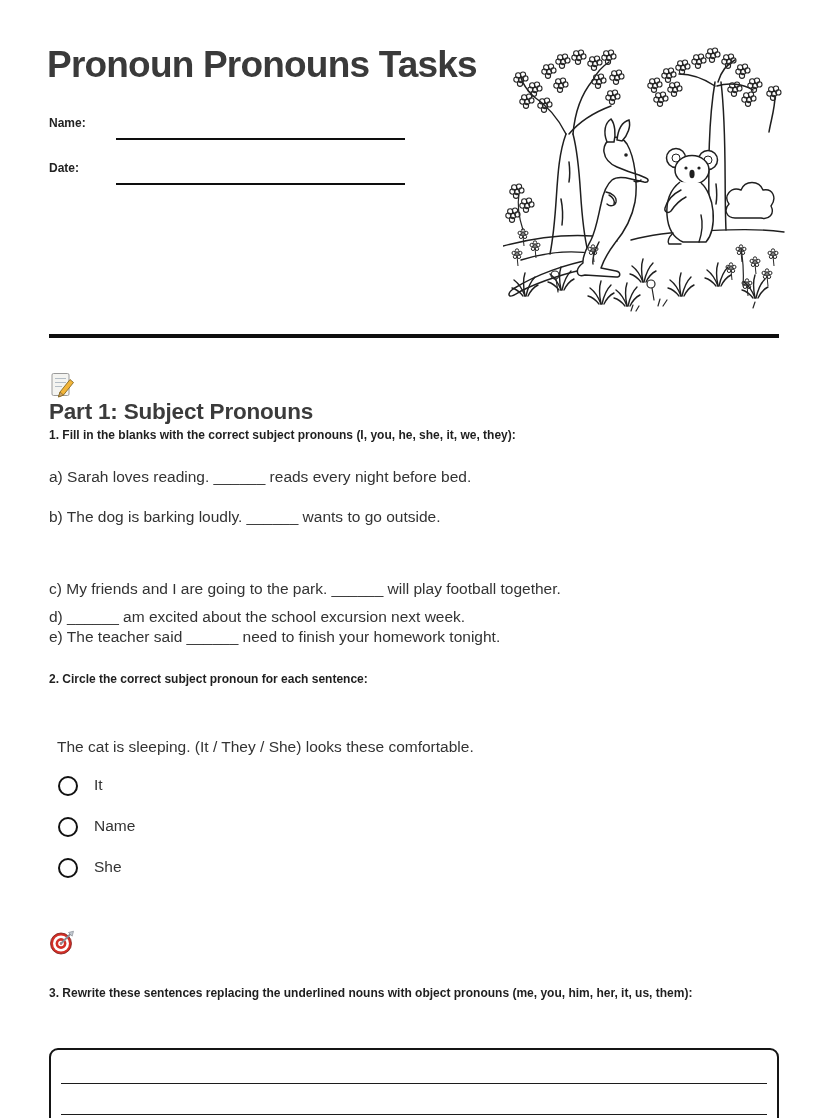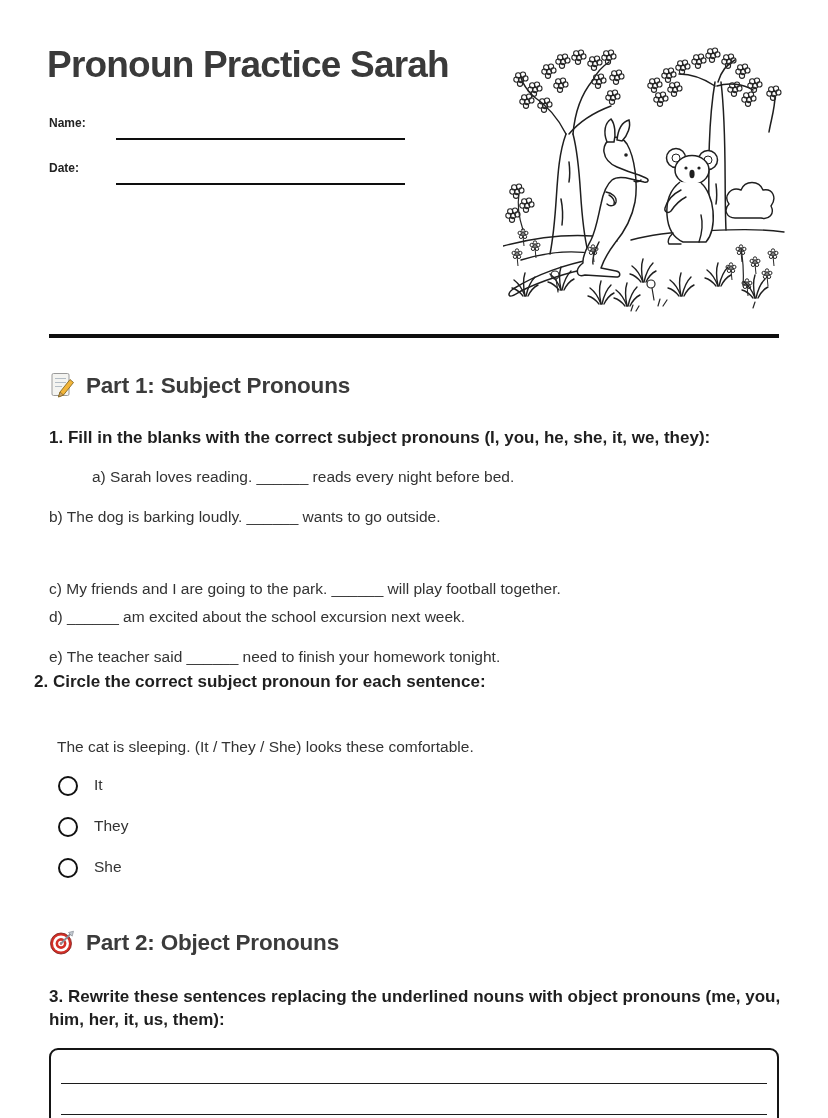--- a/index.html
+++ b/index.html
@@ -15,32 +15,32 @@
   }
   .field-label{font-size:12px;font-weight:bold;color:#222;}
   .name-label{left:49px;top:116px;}
   .date-label{left:49px;top:161px;}
   .field-line{height:0;border-bottom:2px solid #0e0e0e;width:289px;left:116px;}
   .name-line{top:138px;}
   .date-line{top:183px;}
   .illustration{left:503px;top:34px;width:282px;height:280px;}
   .divider{left:49px;top:334px;width:730px;height:4px;background:#0e0e0e;}
   .section-heading{
-    display:flex;align-items:flex-end;gap:10px;
-    font-size:22.5px;font-weight:bold;color:#3b3b3b;letter-spacing:-0.2px;
+    display:flex;align-items:flex-start;
+    font-size:22.5px;font-weight:bold;color:#3b3b3b;letter-spacing:-0.2px;flex-direction:column;
   }
   .part1-heading{left:49px;top:372px;}
   .part2-heading{left:49px;top:929px;}
   .section-heading .icon{width:27px;height:27px;display:inline-block;flex:0 0 27px;}
-  .q{font-size:17px;font-weight:bold;color:#1f1f1f;margin:0;}
+  .q{font-size:12px;font-weight:bold;color:#1f1f1f;margin:0;}
   .q1{left:49px;top:428px;}
-  .q2{left:34px;top:672px;}
-  .q3{left:49px;top:985px;width:732px;line-height:23px;}
+  .q2{left:49px;top:672px;}
+  .q3{left:49px;top:985px;width:732px;line-height:17px;}
   .sentence{font-size:15.5px;color:#333;margin:0;left:49px;}
-  .s0{top:468px;margin-left:43px;}.s1{top:508px;}.s2{top:548px;margin-top:32px;}.s3{top:588px;margin-top:20px;}.s4{top:648px;}
+  .s0{top:468px;}.s1{top:508px;}.s2{top:548px;margin-top:32px;}.s3{top:588px;margin-top:20px;}.s4{top:628px;}
   .prompt{font-size:15.5px;color:#333;margin:0;left:57px;top:738px;}
   .radio-row{left:58px;display:flex;height:22px;}
   .r0{top:776px;}.r1{top:817px;}.r2{top:858px;}
   .radio-circle{
     width:16px;height:16px;border:2.5px solid #111;border-radius:50%;
     background:#fff;display:inline-block;flex:0 0 16px;
   }
   .radio-label{font-size:15.5px;color:#333;margin-left:16px;}
   .answer-box{
     left:49px;top:1048px;width:726px;height:150px;
@@ -48,21 +48,21 @@
   }
   .write-line{position:absolute;left:10px;right:10px;height:0;border-top:1.7px solid #1c1c1c;}
   .l1{top:33px;}
   .l2{top:64px;}
 </style>
 </head>
 <body>
 
 <div class="page">
 
-  <h1 class="abs page-title">Pronoun Practice Sarah</h1>
+  <h1 class="abs page-title">Pronoun Pronouns Tasks</h1>
 
   <span class="abs field-label name-label">Name:</span>
   <span class="abs field-line name-line"></span>
 
   <span class="abs field-label date-label">Date:</span>
   <span class="abs field-line date-line"></span>
 
   <div class="abs illustration">
     <svg width="282" height="280" viewBox="0 0 282 280">
       <defs>
@@ -234,40 +234,39 @@
   <p class="abs q q2">2. Circle the correct subject pronoun for each sentence:</p>
 
   <p class="abs prompt">The cat is sleeping. (It / They / She) looks these comfortable.</p>
 
   <div class="abs radio-row r0">
     <span class="radio-circle"></span>
     <span class="radio-label">It</span>
   </div>
   <div class="abs radio-row r1">
     <span class="radio-circle"></span>
-    <span class="radio-label">They</span>
+    <span class="radio-label">Name</span>
   </div>
   <div class="abs radio-row r2">
     <span class="radio-circle"></span>
     <span class="radio-label">She</span>
   </div>
 
   <div class="abs section-heading part2-heading">
     <span class="icon">
       <svg width="27" height="27" viewBox="0 0 27 27">
         <circle cx="12" cy="14.5" r="10.5" fill="#d22f27" stroke="#7a1713" stroke-width="0.8"></circle>
         <circle cx="12" cy="14.5" r="8" fill="#ffffff"></circle>
         <circle cx="12" cy="14.5" r="5.4" fill="#d22f27"></circle>
         <circle cx="12" cy="14.5" r="2.8" fill="#ffffff"></circle>
         <circle cx="12" cy="14.5" r="1.2" fill="#d22f27"></circle>
         <path d="M12 14.5 L21.5 5" stroke="#8a8f98" stroke-width="1.8" stroke-linecap="round"></path>
         <path d="M19.5 3.5 l5 -1.3 -1.3 5 z" fill="#c3c9d1" stroke="#8a8f98" stroke-width="0.7"></path>
       </svg>
     </span>
-    <span>Part 2: Object Pronouns</span>
   </div>
 
   <p class="abs q q3">3. Rewrite these sentences replacing the underlined nouns with object pronouns (me, you, him, her, it, us, them):</p>
 
   <div class="abs answer-box">
     <div class="write-line l1"></div>
     <div class="write-line l2"></div>
   </div>
 
 </div>

